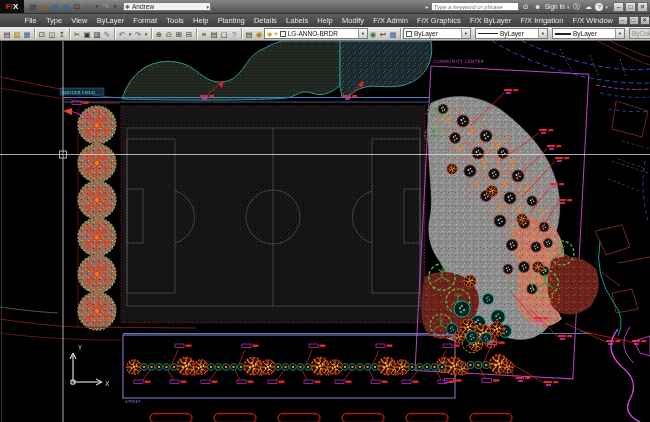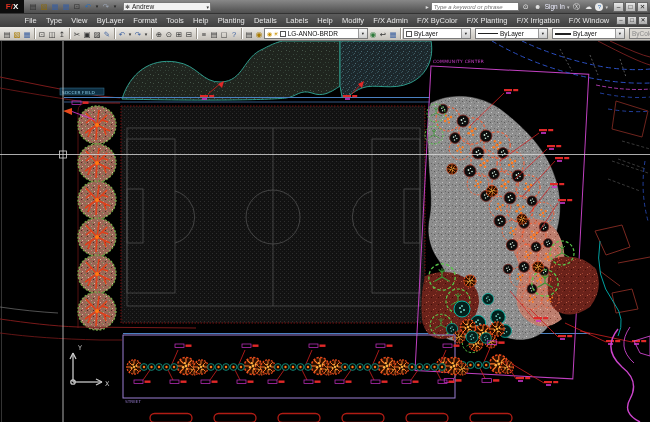--- a/index.html
+++ b/index.html
@@ -113,22 +113,22 @@
     <span class="mi">ByLayer</span>
     <span class="mi">Format</span>
     <span class="mi">Tools</span>
     <span class="mi">Help</span>
     <span class="mi">Planting</span>
     <span class="mi">Details</span>
     <span class="mi">Labels</span>
     <span class="mi">Help</span>
     <span class="mi">Modify</span>
     <span class="mi">F/X Admin</span>
-    <span class="mi">F/X ByColor</span>
-    <span class="mi">F/X Planting</span>
+    <span class="mi">F/X Graphics</span>
+    <span class="mi">F/X ByLayer</span>
     <span class="mi">F/X Irrigation</span>
     <span class="mi">F/X Window</span>
     <div class="doc-btns">
       <span class="doc-btn">–</span>
       <span class="doc-btn">□</span>
       <span class="doc-btn">✕</span>
     </div>
   </div>
 
   <div class="toolbar">

